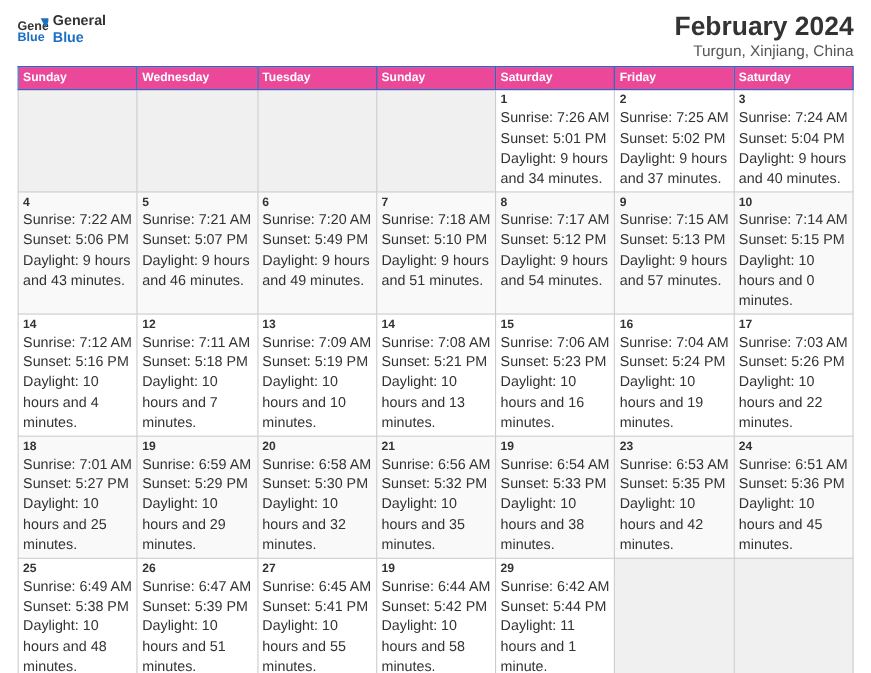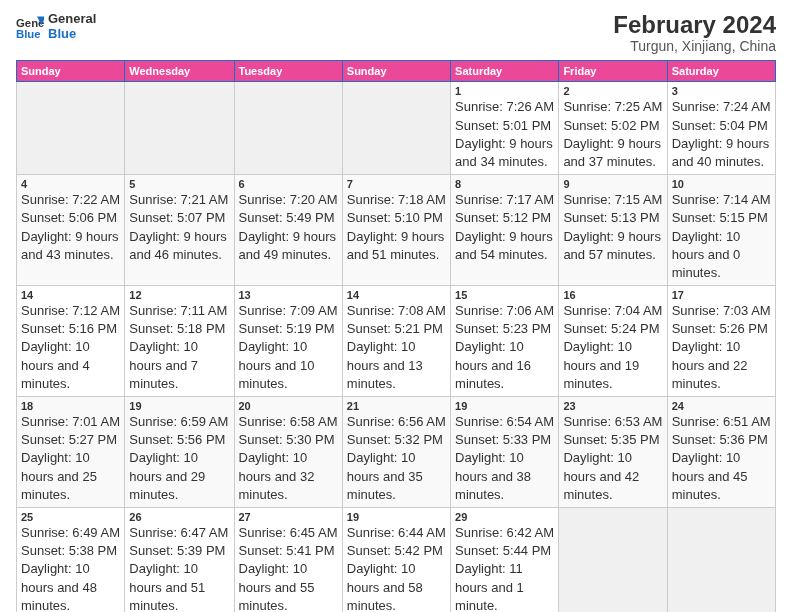--- a/index.html
+++ b/index.html
@@ -240,21 +240,21 @@
         <tr>
           <td>
             <span class="day-num">18</span>
             <div class="day-cell-content">Sunrise: 7:01 AM
 Sunset: 5:27 PM
 Daylight: 10 hours and 25 minutes.</div>
           </td>
           <td>
             <span class="day-num">19</span>
             <div class="day-cell-content">Sunrise: 6:59 AM
-Sunset: 5:56 PM
+Sunset: 5:29 PM
 Daylight: 10 hours and 29 minutes.</div>
           </td>
           <td>
             <span class="day-num">20</span>
             <div class="day-cell-content">Sunrise: 6:58 AM
 Sunset: 5:30 PM
 Daylight: 10 hours and 32 minutes.</div>
           </td>
           <td>
             <span class="day-num">21</span>

